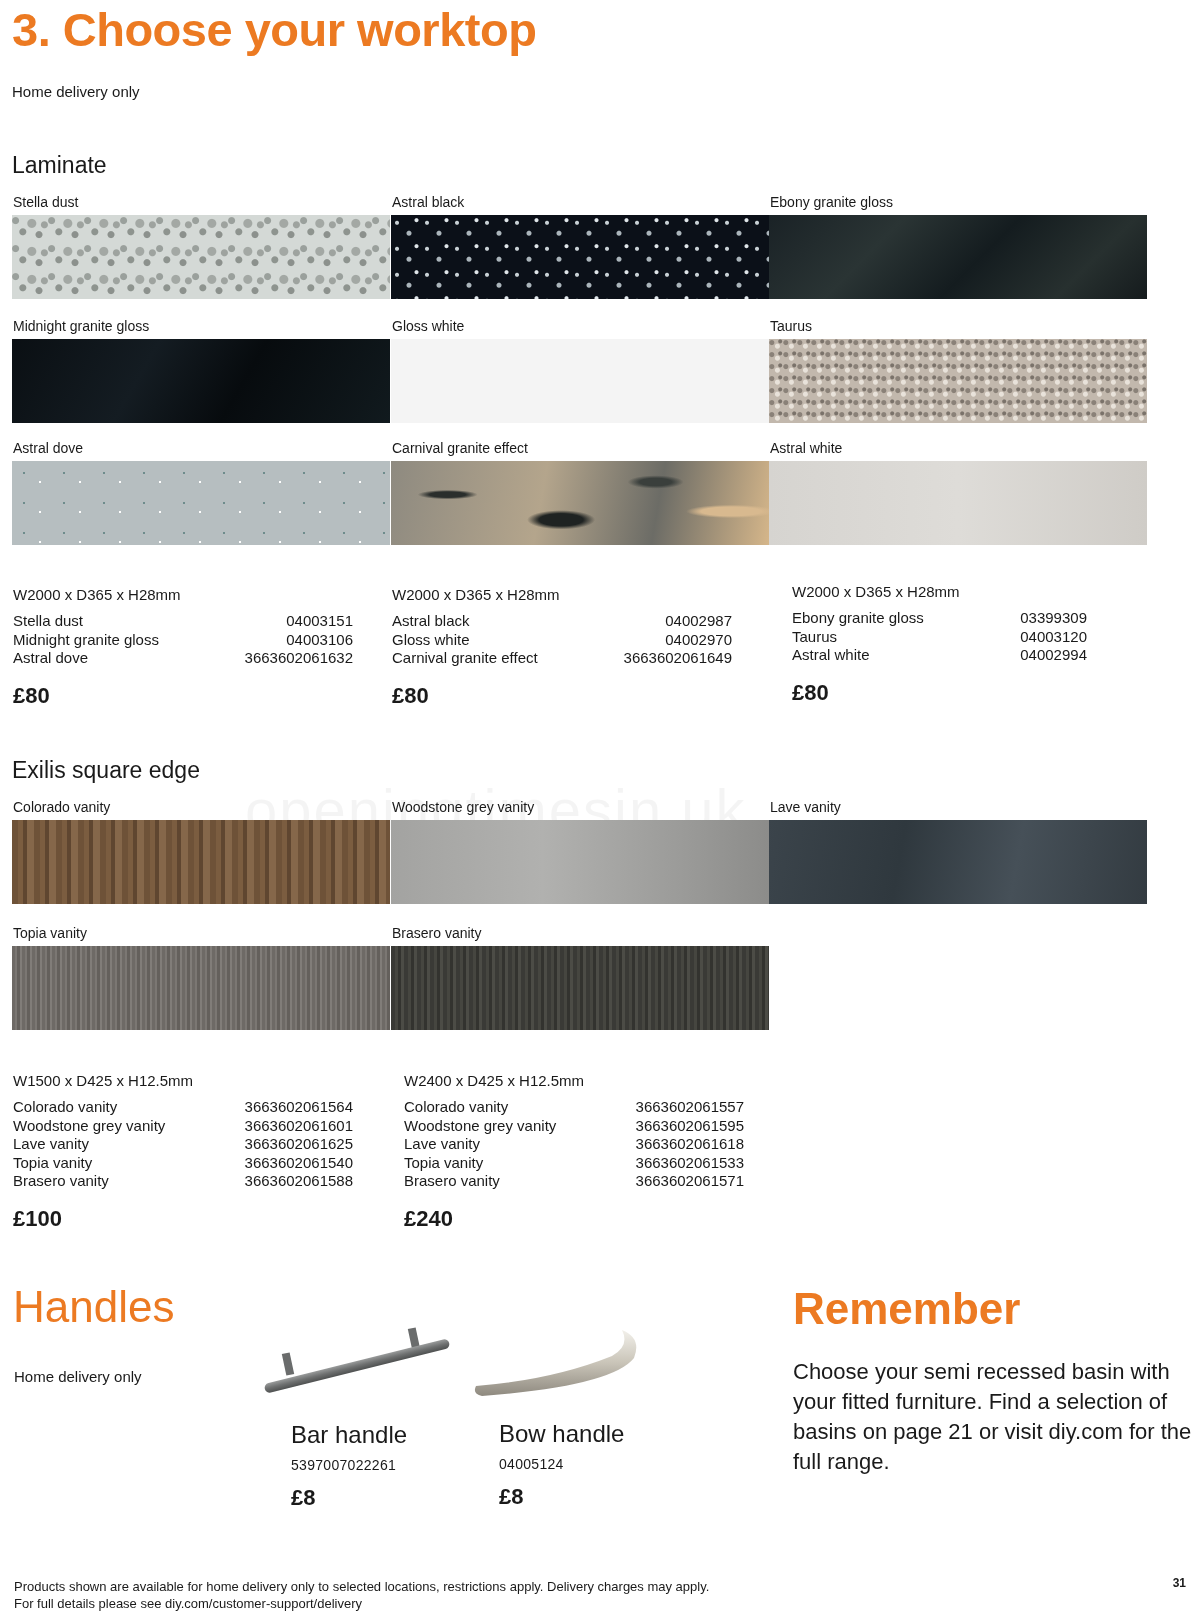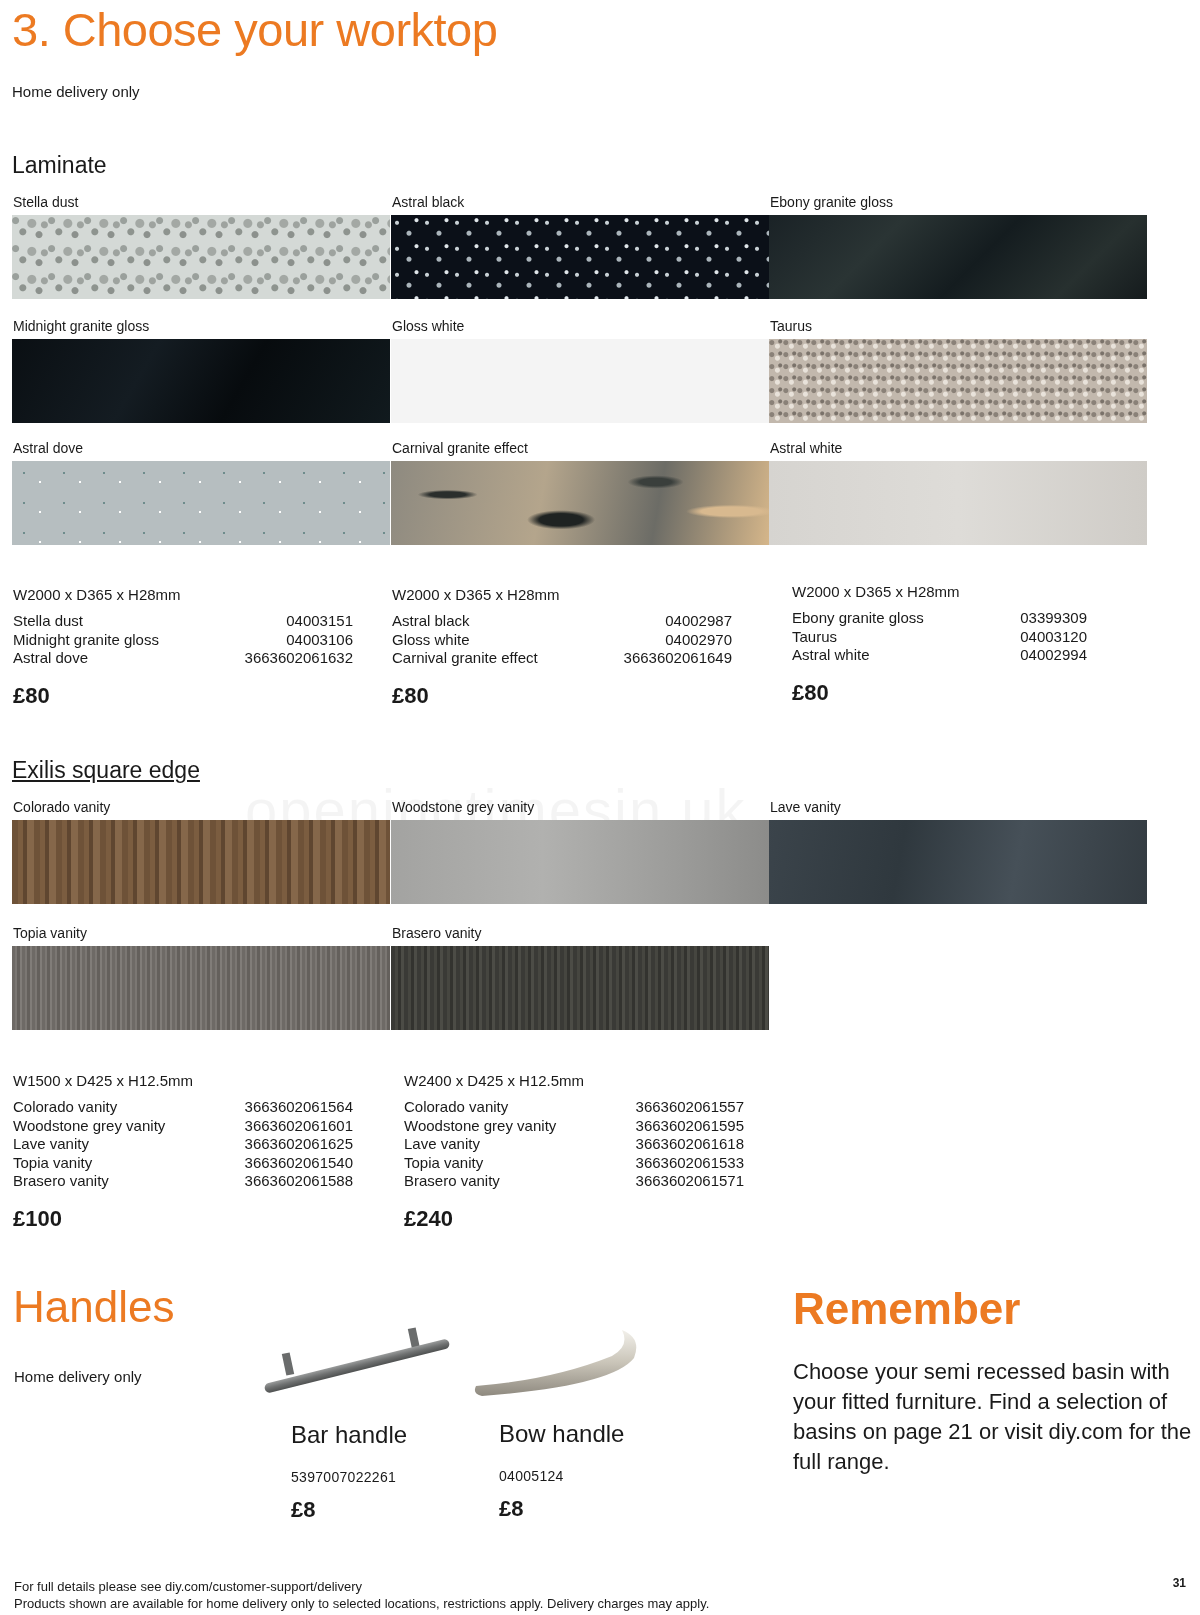--- a/index.html
+++ b/index.html
@@ -1,19 +1,19 @@
 <!DOCTYPE html>
 <html><head>
 <meta charset="utf-8">
 <style>
   * { box-sizing: border-box; margin: 0; padding: 0; }
   html, body { width: 1200px; height: 1615px; background: #ffffff; overflow: hidden; }
   body { position: relative; font-family: "Liberation Sans", "DejaVu Sans", sans-serif; color: #1a1a1a; }
 
-  .page-title { position: absolute; left: 12px; top: 0px; font-size: 47px; font-weight: normal; color: #ec7a22; letter-spacing: -0.5px; line-height: 60px; }
+  .page-title { position: absolute; left: 12px; top: 0px; font-size: 47px; font-weight: bold; color: #ec7a22; letter-spacing: -0.5px; line-height: 60px; }
   .sub-note { position: absolute; font-size: 15px; color: #1a1a1a; }
 
   .section-title { position: absolute; left: 12px; font-size: 23px; color: #1a1a1a; }
 
   .swatch-block { position: absolute; width: 378px; }
   .swatch-label { font-size: 14px; height: 20px; line-height: 20px; color: #1a1a1a; padding-left: 1px; }
   .swatch { width: 378px; height: 84px; margin-top: 3px; position: relative; overflow: hidden; }
 
   .spec { position: absolute; width: 340px; font-size: 15px; color: #1a1a1a; }
   .spec .dims { margin-bottom: 8px; line-height: 18px; }
@@ -21,21 +21,21 @@
   .spec .price { font-size: 22px; font-weight: bold; margin-top: 15px; }
 
   .watermark { position: absolute; left: 245px; top: 752px; font-size: 58px; color: rgba(0,0,0,0.045); letter-spacing: 2px; pointer-events: none; margin-top: 24px; }
 
   .handles-title { position: absolute; left: 13px; top: 1282px; font-size: 44px; font-weight: normal; color: #ec7a22; line-height: 50px; }
   .remember-title { position: absolute; left: 793px; top: 1284px; font-size: 44px; font-weight: bold; color: #ec7a22; line-height: 50px; }
   .remember-text { position: absolute; left: 793px; top: 1357px; width: 400px; font-size: 22px; line-height: 30px; color: #1a1a1a; }
 
   .handle { position: absolute; }
   .handle-name { font-size: 24px; color: #1a1a1a; line-height: 30px; }
-  .handle-code { font-size: 14px; color: #1a1a1a; margin-top: 19px; letter-spacing: 0.3px; }
+  .handle-code { font-size: 14px; color: #1a1a1a; margin-top: 7px; letter-spacing: 0.3px; }
   .handle-price { font-size: 22px; font-weight: bold; margin-top: 12px; }
 
   .footer { position: absolute; left: 14px; top: 1578px; font-size: 13px; line-height: 17px; color: #1a1a1a; }
   .page-num { position: absolute; right: 14px; top: 1576px; font-size: 12px; font-weight: bold; color: #1a1a1a; }
 
   
   .t-stella { background:
       radial-gradient(circle at 10% 20%, #9aa09c 0 3px, transparent 4px),
       radial-gradient(circle at 30% 60%, #8e948f 0 3px, transparent 4px),
       radial-gradient(circle at 55% 30%, #a3a8a4 0 4px, transparent 5px),
@@ -163,21 +163,21 @@
       <span>Taurus</span>
       <span>04003120</span>
     </div>
   <div class="row">
       <span>Astral white</span>
       <span>04002994</span>
     </div>
   <div class="price">£80</div>
 </div>
 
-<div class="section-title" style="top:757px;text-decoration:underline;">Exilis square edge</div>
+<div class="section-title" style="top:757px;">Exilis square edge</div>
 
 <div class="swatch-block" style="left:12px; top:797px;">
   <div class="swatch-label">Colorado vanity</div>
   <div class="swatch t-colorado"></div>
 </div>
 <div class="swatch-block" style="left:391px; top:797px;">
   <div class="swatch-label">Woodstone grey vanity</div>
   <div class="swatch t-woodstone"></div>
 </div>
 <div class="swatch-block" style="left:769px; top:797px;">
@@ -278,16 +278,16 @@
 <div class="handle" style="left:499px; top:1419px;">
   <div class="handle-name">Bow handle</div>
   <div class="handle-code">04005124</div>
   <div class="handle-price">£8</div>
 </div>
 
 <div class="remember-title">Remember</div>
 <div class="remember-text">Choose your semi recessed basin with your fitted furniture. Find a selection of basins on page 21 or visit diy.com for the full range.</div>
 
 <div class="footer">
+  <div>Products shown are available for home delivery only to selected locations, restrictions apply. Delivery charges may apply.</div>
   <div>For full details please see diy.com/customer-support/delivery</div>
-  <div>Products shown are available for home delivery only to selected locations, restrictions apply. Delivery charges may apply.</div>
 </div>
 <div class="page-num">31</div>
 
 </body></html>

